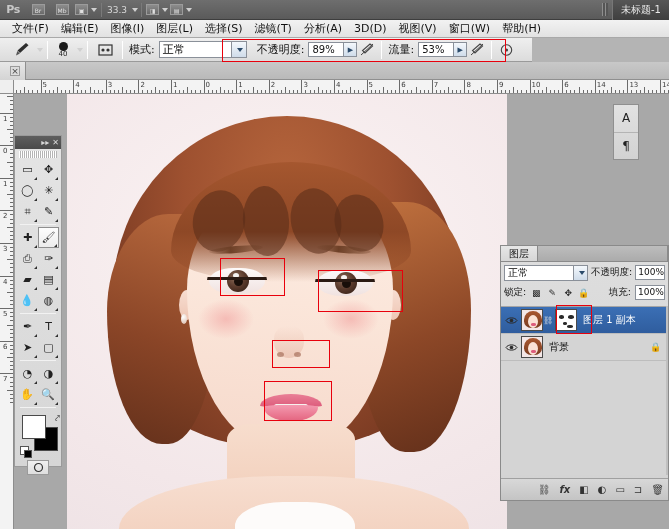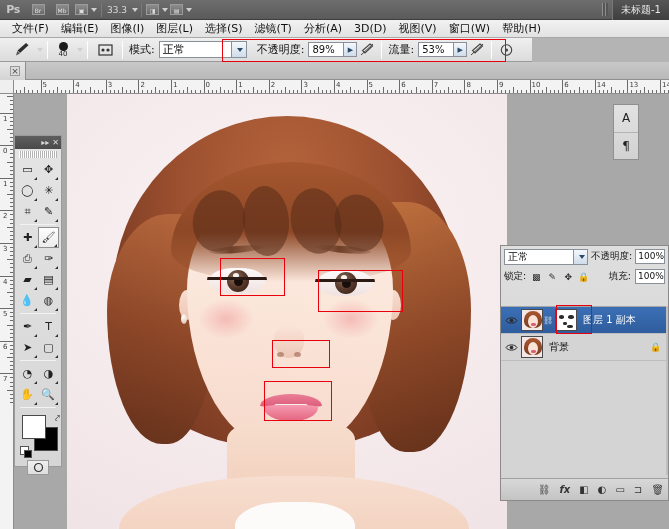--- a/index.html
+++ b/index.html
@@ -823,20 +823,24 @@
       </div>
     </div>
   </div>
 
   <div class="charpanel">
     <div class="cp-btn">A</div>
     <div class="cp-btn">¶</div>
   </div>
 
   <div class="layers">
+    <div class="lp-tabs">
+      <div class="lp-tab">图层</div>
+      <div class="lp-tab inactive"></div>
+    </div>
     <div class="lp-row1">
       <div class="lp-mode">
         <span>正常</span>
         <span class="dd">
             <span class="caret" style="border-top-color:#2a4a6a"></span>
           </span>
       </div>
       <div class="lp-lab">不透明度:</div>
       <div class="lp-val">100%</div>
     </div>

